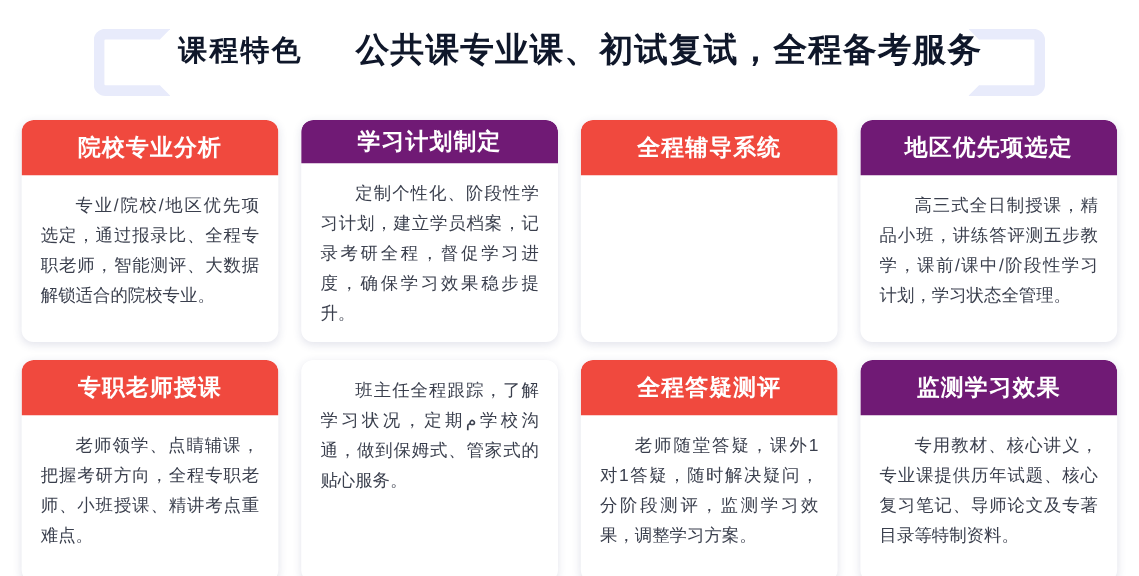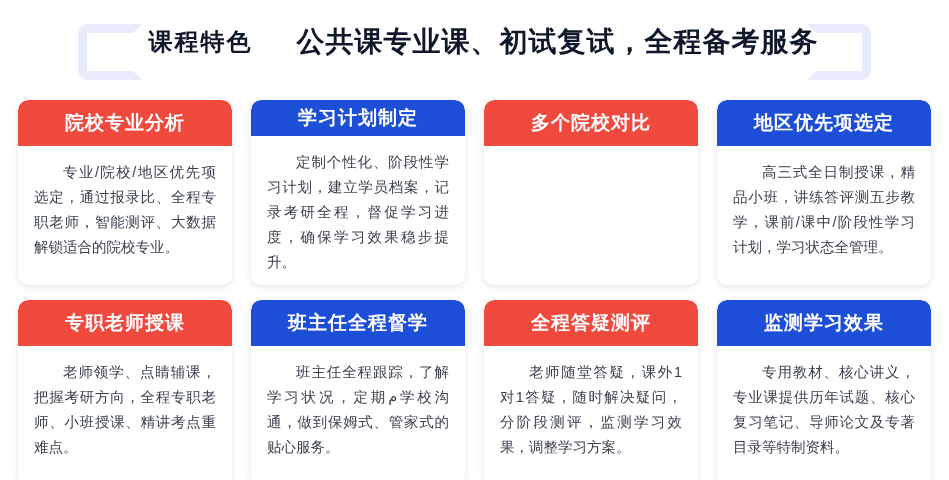--- a/index.html
+++ b/index.html
@@ -93,21 +93,21 @@
     display: flex;
     align-items: center;
     justify-content: center;
     color: #ffffff;
     font-size: 19px;
     font-weight: bold;
     letter-spacing: 1px;
     border-radius: 10px 10px 0 0;
   }
   .head-red { background: #f0493e; }
-  .head-blue { background: #1d4ed8; }
+  .head-blue { background: #701a75; }
   .card-body {
     flex: 1;
     padding: 14px 16px 10px 16px;
     font-size: 14.5px;
     line-height: 1.72;
     color: #3a3f4d;
     text-align: justify;
     text-indent: 2em;
     box-sizing: border-box;
   }
@@ -130,35 +130,34 @@
       <div class="card-head head-red">院校专业分析</div>
       <div class="card-body">专业/院校/地区优先项选定，通过报录比、全程专职老师，智能测评、大数据解锁适合的院校专业。</div>
     </div>
 
     <div class="card">
       <div class="card-head head-blue">学习计划制定</div>
       <div class="card-body">定制个性化、阶段性学习计划，建立学员档案，记录考研全程，督促学习进度，确保学习效果稳步提升。</div>
     </div>
 
     <div class="card">
-      <div class="card-head head-red">多个院校对比</div>
+      <div class="card-head head-red">全程辅导系统</div>
     </div>
 
     <div class="card">
       <div class="card-head head-blue">地区优先项选定</div>
       <div class="card-body">高三式全日制授课，精品小班，讲练答评测五步教学，课前/课中/阶段性学习计划，学习状态全管理。</div>
     </div>
 
     <div class="card">
       <div class="card-head head-red">专职老师授课</div>
       <div class="card-body">老师领学、点睛辅课，把握考研方向，全程专职老师、小班授课、精讲考点重难点。</div>
     </div>
 
     <div class="card">
-      <div class="card-head head-blue">班主任全程督学</div>
       <div class="card-body">班主任全程跟踪，了解学习状况，定期م学校沟通，做到保姆式、管家式的贴心服务。</div>
     </div>
 
     <div class="card">
       <div class="card-head head-red">全程答疑测评</div>
       <div class="card-body">老师随堂答疑，课外1对1答疑，随时解决疑问，分阶段测评，监测学习效果，调整学习方案。</div>
     </div>
 
     <div class="card">
       <div class="card-head head-blue">监测学习效果</div>

